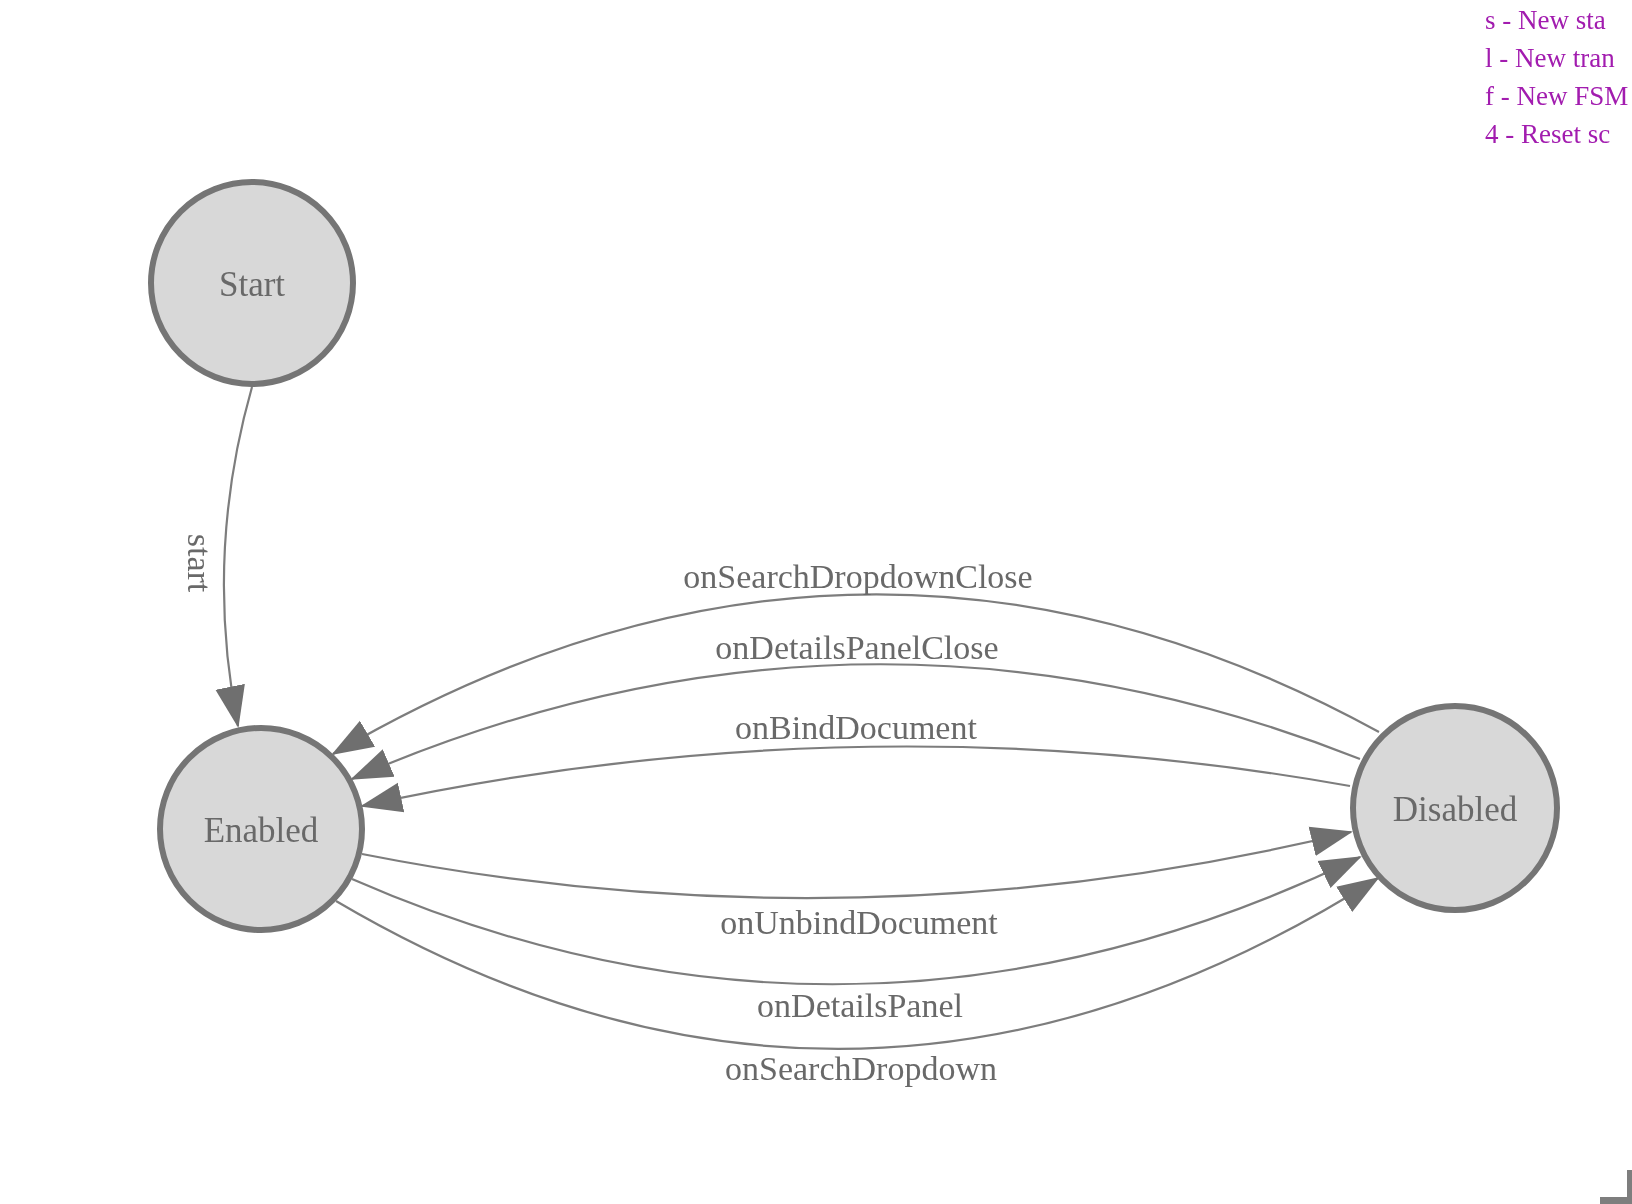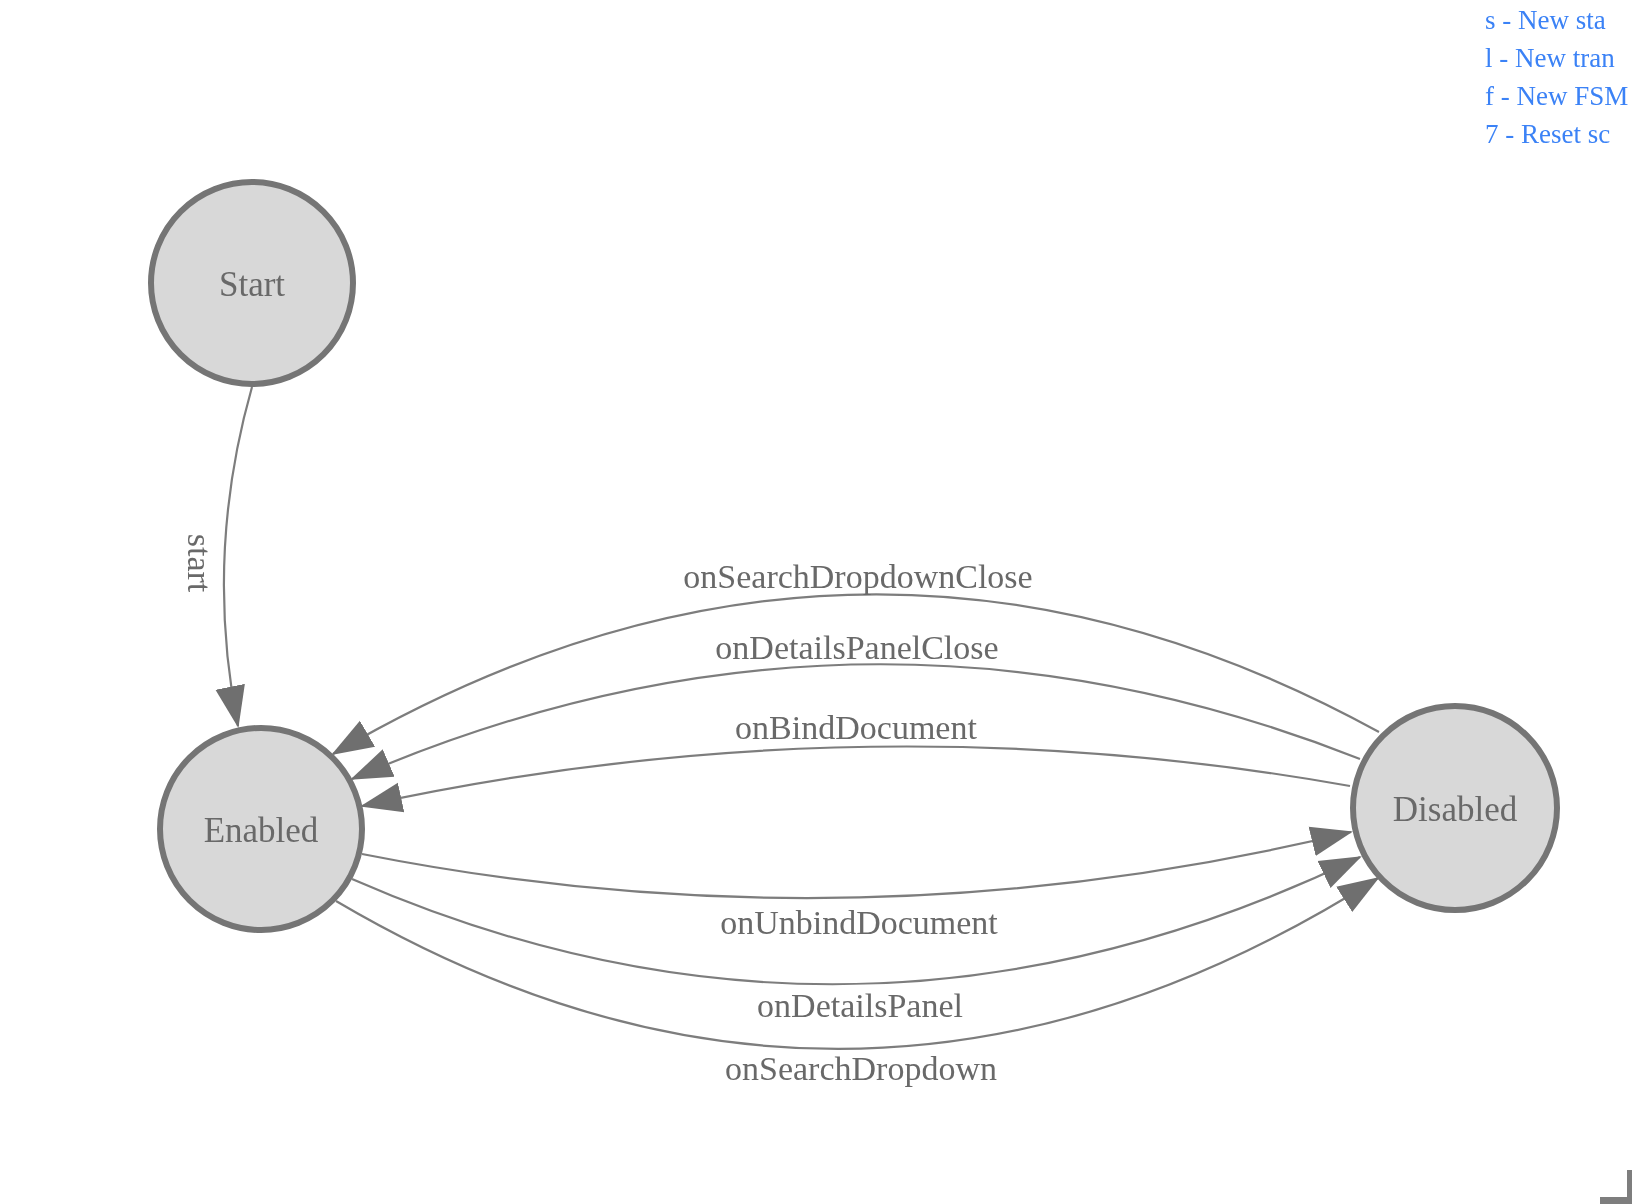--- a/index.html
+++ b/index.html
@@ -45,21 +45,21 @@
   .edge-label {
     fill: #696969;
     font-size: 34px;
     text-anchor: middle;
     dominant-baseline: central;
   }
   .legend {
     position: absolute;
     left: 1485px;
     top: 1px;
-    color: #3b82f6;
+    color: #a21caf;
     font-size: 27px;
     line-height: 38px;
     white-space: nowrap;
   }
   .corner-handle .bar {
     position: absolute;
     background: #7e7e7e;
   }
   .corner-handle .bar-v {
     left: 1627px;
@@ -110,21 +110,21 @@
     <text class="edge-label" x="856" y="727">onBindDocument</text>
     <text class="edge-label" x="859" y="922">onUnbindDocument</text>
     <text class="edge-label" x="860" y="1005">onDetailsPanel</text>
     <text class="edge-label" x="861" y="1068">onSearchDropdown</text>
   </svg>
 
   <div class="legend">
     <div>s - New sta</div>
     <div>l - New tran</div>
     <div>f - New FSM</div>
-    <div>7 - Reset sc</div>
+    <div>4 - Reset sc</div>
   </div>
 
   <div class="corner-handle">
     <div class="bar bar-v"></div>
     <div class="bar bar-h"></div>
   </div>
 
 </div>
 
 </body></html>

